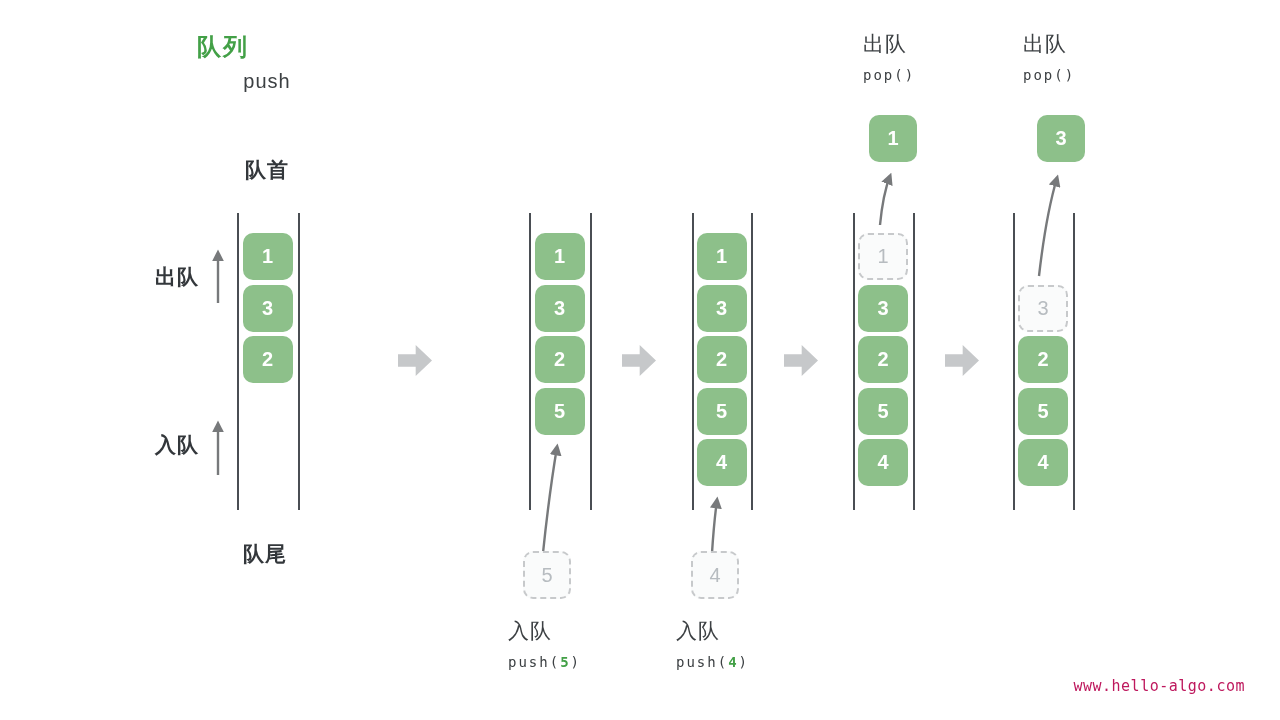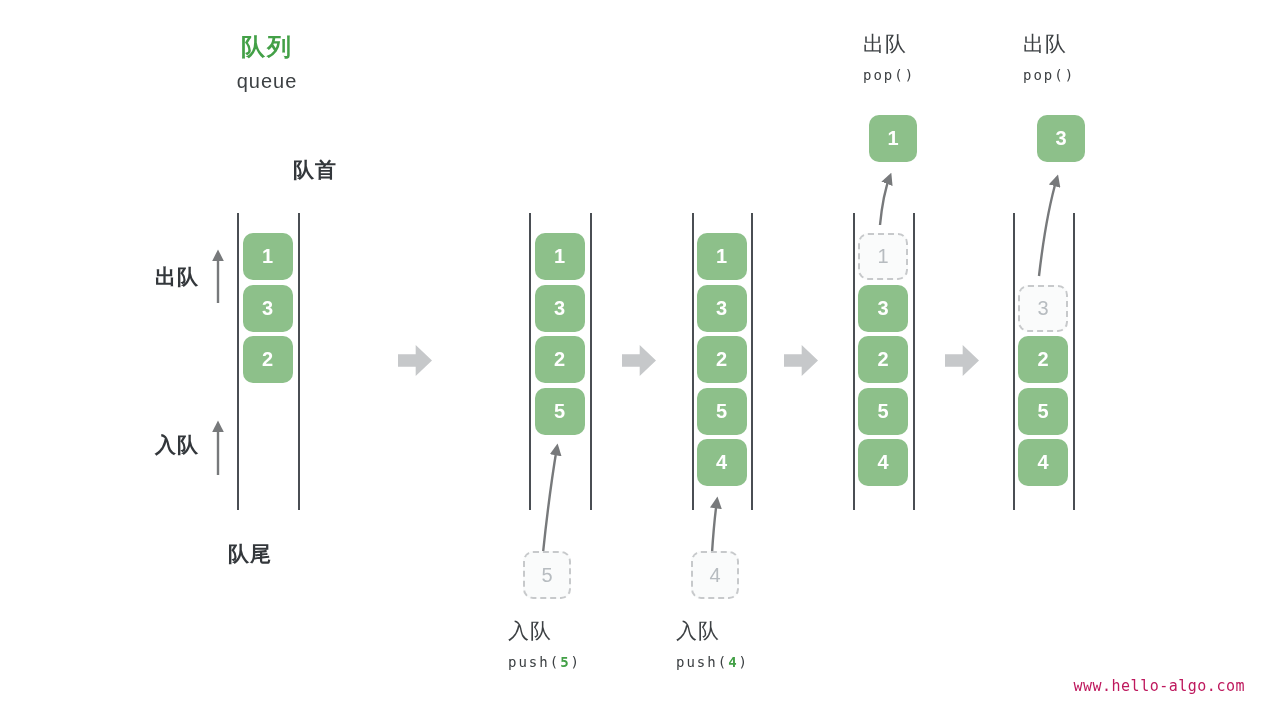--- a/index.html
+++ b/index.html
@@ -3,28 +3,28 @@
 <meta charset="utf-8">
 <style>
   html,body { margin:0; padding:0; background:#ffffff; }
   #canvas {
     position:relative; width:1280px; height:720px; background:#ffffff;
     font-family:"Liberation Sans", sans-serif; overflow:hidden;
     --title-green:#43A047; --box-green:#8DC08A;
   }
   .abs { position:absolute; }
 
-  .title-zh { position:absolute; left:197px; top:31px; width:140px; text-align:center;
+  .title-zh { position:absolute; left:197px; top:31px; width:140px; 
     font-size:24px; font-weight:bold; letter-spacing:2px; color:var(--title-green); }
   .title-en { position:absolute; left:197px; top:70px; width:140px; text-align:center;
     font-size:20px; letter-spacing:1px; color:#3C4043; }
 
   .side-label { position:absolute; font-size:21px; font-weight:bold; color:#33373B; letter-spacing:1px; }
-  .front-label { left:197px; top:156px; width:140px; text-align:right; }
-  .rear-label  { left:180px; top:540px; width:140px; text-align:center;font-family:Liberation Serif, serif; }
+  .front-label { left:197px; top:156px; width:140px; text-align:center; }
+  .rear-label  { left:195px; top:540px; width:140px; text-align:center;font-family:Liberation Serif, serif; }
   .dequeue-side { left:155px; top:263px; }
   .enqueue-side { left:155px; top:431px; }
 
   .op-group { position:absolute; }
   .op-zh { font-size:21px; color:#3C4043; letter-spacing:1px; margin-bottom:9px; }
   .op-code { font-family:"DejaVu Sans Mono", monospace; font-size:14px; color:#3C4043; letter-spacing:2px; }
   .op-code .arg { color:var(--title-green); font-weight:bold; }
   .op-pop1  { left:863px;  top:30px; }
   .op-pop2  { left:1023px; top:30px; }
   .op-push1 { left:508px;  top:617px; }
@@ -98,21 +98,21 @@
       <div class="vline" style="left: 1013px; top: 213px; height: 297px;"></div>
       <div class="vline" style="left: 1073px; top: 213px; height: 297px;"></div>
       <div class="cell dashed" style="left: 1018px; top: 284.5px;">3</div>
       <div class="cell filled" style="left: 1018px; top: 336px;">2</div>
       <div class="cell filled" style="left: 1018px; top: 387.5px;">5</div>
       <div class="cell filled" style="left: 1018px; top: 439px;">4</div>
       <div class="cell popped" style="left: 1037px; top: 115px;">3</div>
     </div>
 
   <div class="title-zh">队列</div>
-  <div class="title-en">queue</div>
+  <div class="title-en">push</div>
 
   <div class="side-label front-label">队首</div>
   <div class="side-label rear-label">队尾</div>
   <div class="side-label dequeue-side">出队</div>
   <div class="side-label enqueue-side">入队</div>
 
   <div class="op-group op-push1">
     <div class="op-zh">入队</div>
     <div class="op-code"><span>push(</span><span class="arg">5</span><span>)</span></div>
   </div>

